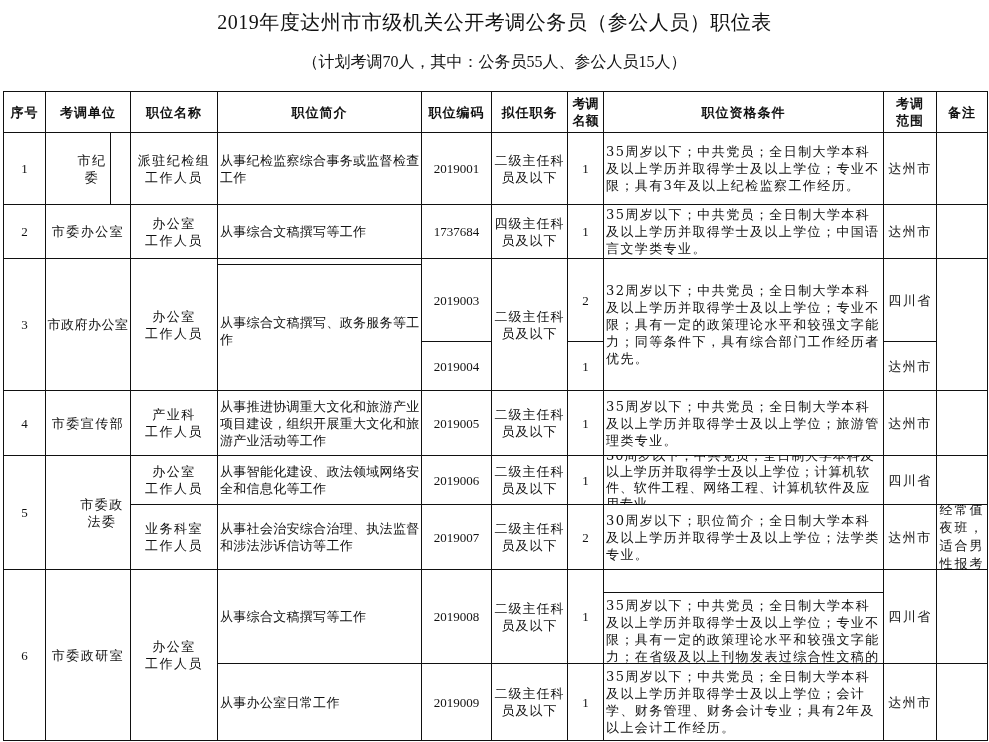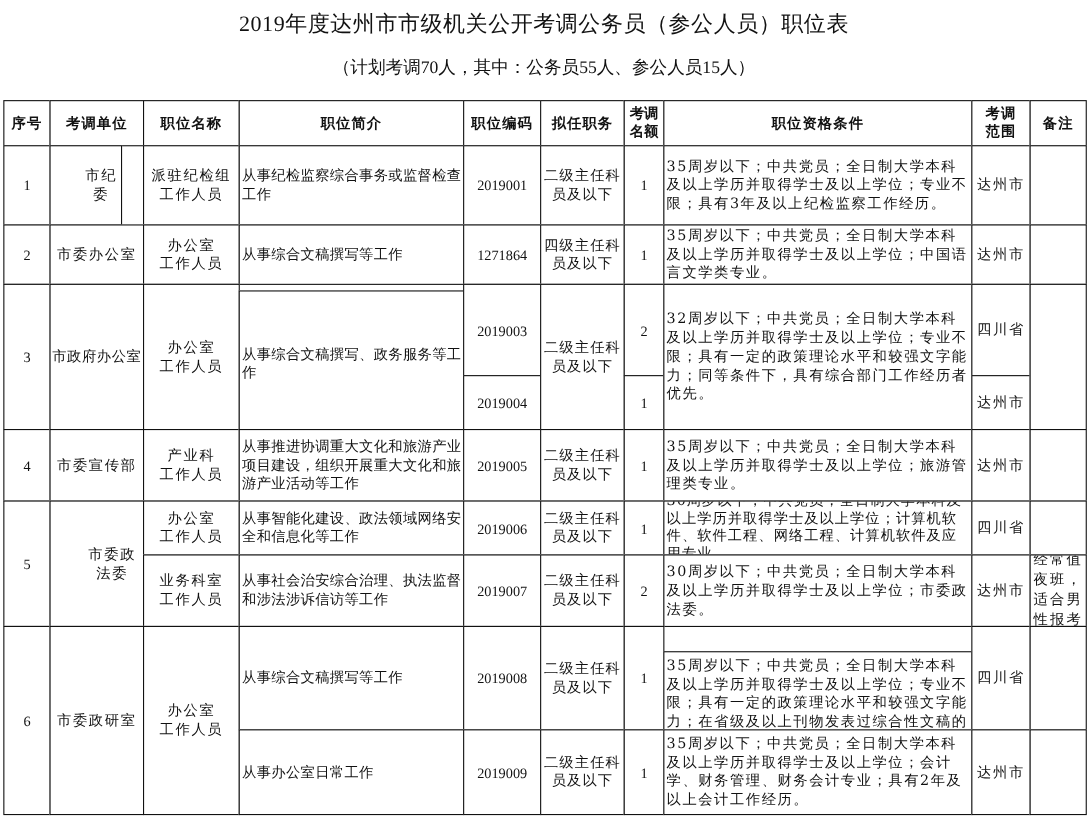--- a/index.html
+++ b/index.html
@@ -101,21 +101,21 @@
       <span>市委办公室</span>
     </div>
   <div class="cell nm" style="left:130px;top:204px;width:88px;height:55px;flex-direction:column;">
       <span>办公室</span>
       <span>工作人员</span>
     </div>
   <div class="cell left intro" style="left:217px;top:204px;width:205px;height:55px;">
       <span>从事综合文稿撰写等工作</span>
     </div>
   <div class="cell num" style="left:421px;top:204px;width:71px;height:55px;">
-      <span>1271864</span>
+      <span>1737684</span>
     </div>
   <div class="cell post" style="left:491px;top:204px;width:77px;height:55px;">
       <span>四级主任科员及以下</span>
     </div>
   <div class="cell num" style="left:567px;top:204px;width:37px;height:55px;">
       <span>1</span>
     </div>
   <div class="cell left qual" style="left:603px;top:204px;width:281px;height:55px;">
       <span>35周岁以下；中共党员；全日制大学本科及以上学历并取得学士及以上学位；中国语言文学类专业。</span>
     </div>
@@ -242,21 +242,21 @@
   <div class="cell num" style="left:421px;top:504px;width:71px;height:66px;">
       <span>2019007</span>
     </div>
   <div class="cell post" style="left:491px;top:504px;width:77px;height:66px;">
       <span>二级主任科员及以下</span>
     </div>
   <div class="cell num" style="left:567px;top:504px;width:37px;height:66px;">
       <span>2</span>
     </div>
   <div class="cell left qual" style="left:603px;top:504px;width:281px;height:66px;">
-      <span>30周岁以下；中共党员；全日制大学本科及以上学历并取得学士及以上学位；市委政法委。</span>
+      <span>30周岁以下；职位简介；全日制大学本科及以上学历并取得学士及以上学位；法学类专业。</span>
     </div>
   <div class="cell nm" style="left:883px;top:504px;width:54px;height:66px;">
       <span>达州市</span>
     </div>
   <div class="cell note" style="left:936px;top:504px;width:52px;height:66px;">
       <span>经常值夜班，适合男性报考</span>
     </div>
 
   <div class="cell num" style="left:3px;top:569px;width:43px;height:172px;">
       <span>6</span>

